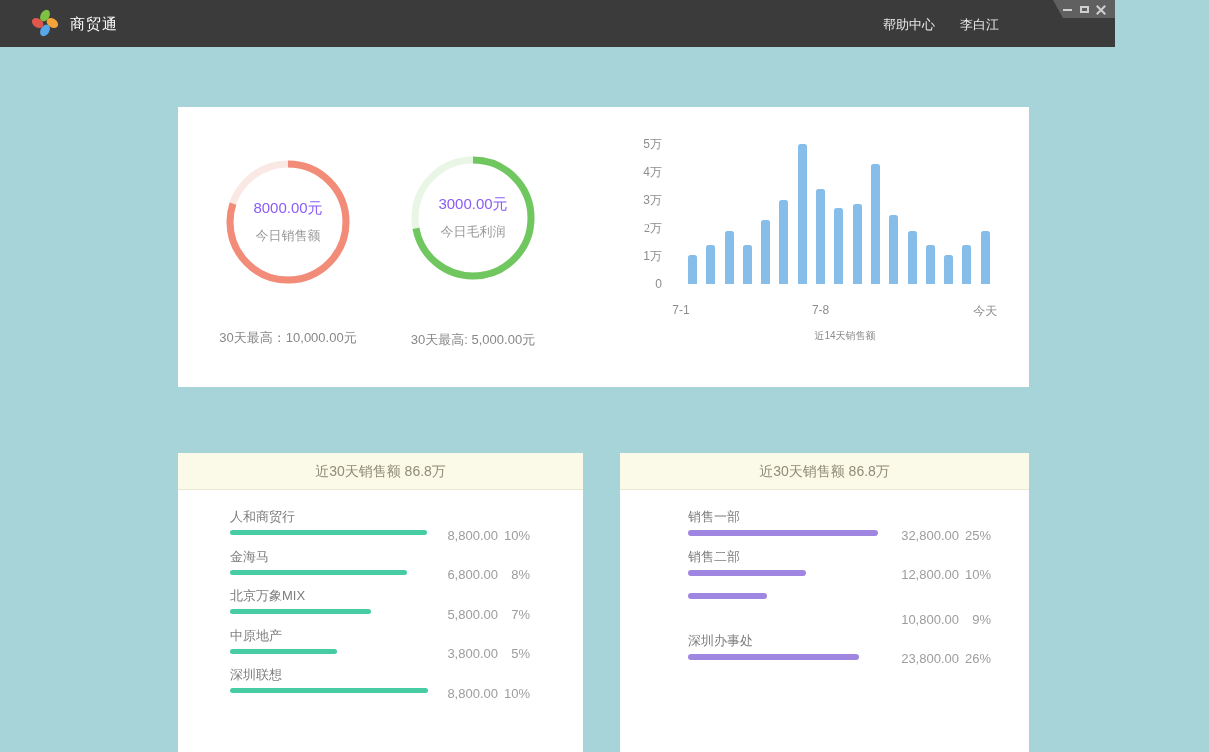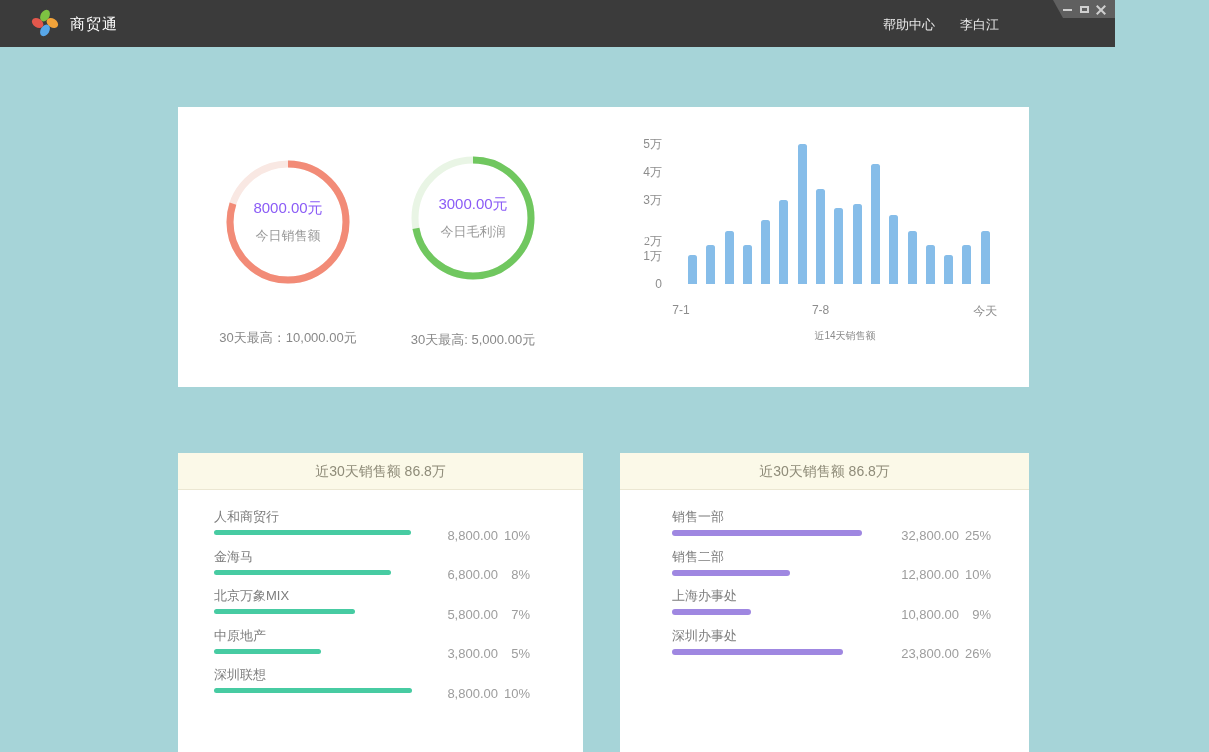--- a/index.html
+++ b/index.html
@@ -47,21 +47,21 @@
   .bars { position:absolute; left:510px; top:37px; width:310px; height:140px; display:flex; align-items:flex-end; gap:9.3px; }
   .bar { width:9px; border-radius:2.5px 2.5px 0 0; }
   .xtick { position:absolute; top:196px; width:70px; text-align:center; font-size:12px; color:#8d8d8d; }
   .chart-title { position:absolute; left:517px; top:222px; width:300px; text-align:center; font-size:10px; color:#8a8a8a; }
 
   
   .list-header { height:37px; line-height:37px; text-align:center; background:#fbf9e8; border-bottom:1px solid #ebe7d2; font-size:14px; color:#8f8c79; }
   .rows { position:relative; padding-top:19px; }
   .card-customers .rows { padding-left:36px; }
   .card-departments .rows { padding-left:52px; }
-  .lrow { position:relative; height:39.5px; }
+  .lrow { position:relative; height:39.5px;margin-left:16px; }
   .lname { font-size:13px; color:#7d7d7d; line-height:16px; }
   .lbar { height:5px; border-radius:3px; margin-top:5px; }
   .card-departments .lbar { height:6px; }
   .lvals { position:absolute; bottom:6px; font-size:13px; color:#9d9d9d; display:flex; }
   .card-customers .lvals { right:53px; }
   .card-departments .lvals { right:38px; }
   .lamt { display:inline-block; min-width:80px; text-align:right; }
   .lpct { display:inline-block; min-width:32px; text-align:right; }
 </style>
 </head>
@@ -116,21 +116,21 @@
       <div class="gauge-label">今日毛利润</div>
     </div>
   </div>
   <div class="gauge-foot foot2">30天最高: 5,000.00元</div>
 
   <div>
     <div>
         <div class="ytick" style="top: 30px;">5万</div>
         <div class="ytick" style="top: 58px;">4万</div>
         <div class="ytick" style="top: 86px;">3万</div>
-        <div class="ytick" style="top: 127px; font-family: Liberation Serif, serif;">2万</div>
+        <div class="ytick" style="top: 114px; font-family: Liberation Serif, serif;">2万</div>
         <div class="ytick" style="top: 142px;">1万</div>
         <div class="ytick" style="top: 170px;">0</div>
       </div>
     <div class="bars">
         <div class="bar" style="height: 29.4px; background: rgb(134, 189, 233);"></div>
         <div class="bar" style="height: 39.2px; background: rgb(134, 189, 233);"></div>
         <div class="bar" style="height: 53.2px; background: rgb(134, 189, 233);"></div>
         <div class="bar" style="height: 39.2px; background: rgb(134, 189, 233);"></div>
         <div class="bar" style="height: 64.4px; background: rgb(134, 189, 233);"></div>
         <div class="bar" style="height: 84px; background: rgb(134, 189, 233);"></div>
@@ -214,21 +214,20 @@
       </div>
       <div class="lrow">
         <div class="lname">销售二部</div>
         <div class="lbar" style="width: 118px; background: rgb(159, 135, 225);"></div>
         <div class="lvals">
           <span class="lamt">12,800.00</span>
           <span class="lpct">10%</span>
         </div>
       </div>
       <div class="lrow">
-        <div class="lname">上海办事处</div>
         <div class="lbar" style="width: 79px; background: rgb(159, 135, 225);"></div>
         <div class="lvals">
           <span class="lamt">10,800.00</span>
           <span class="lpct">9%</span>
         </div>
       </div>
       <div class="lrow">
         <div class="lname">深圳办事处</div>
         <div class="lbar" style="width: 171px; background: rgb(159, 135, 225);"></div>
         <div class="lvals">

